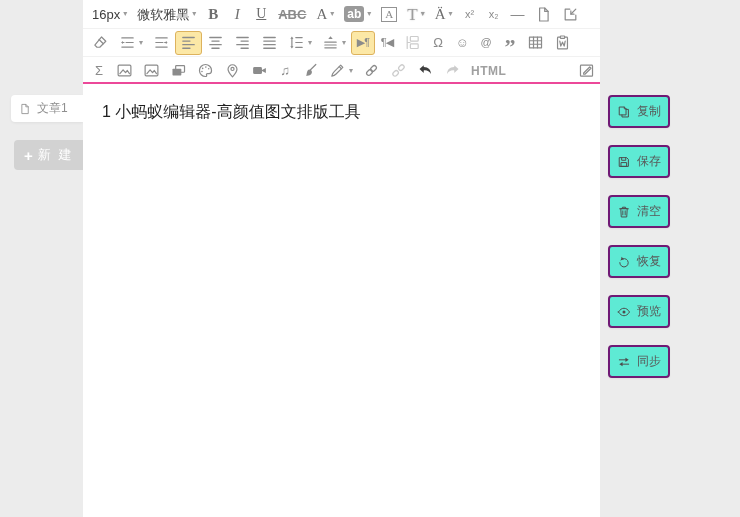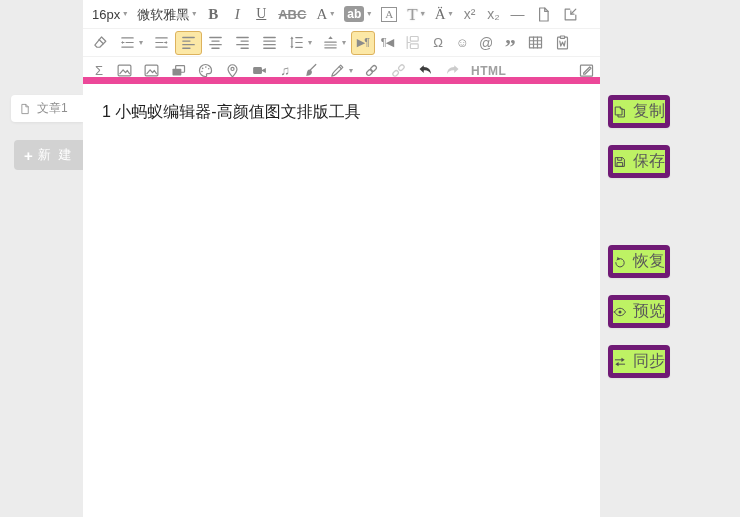--- a/index.html
+++ b/index.html
@@ -1,21 +1,21 @@
 <!DOCTYPE html>
 <html style="--active-bg: #fce8a6; --active-border: #ddb25d; --rail-bg: #ececec; --action-text: #595959; --editor-text: #1f1f1f;"><head>
 <meta charset="utf-8">
 <style>
   html,body{margin:0;padding:0;}
   body{font-family:"Liberation Sans","DejaVu Sans",sans-serif;background:#ececec;}
   .window{position:relative;width:740px;height:517px;overflow:hidden;background:var(--rail-bg,#ececec);}
 
   
   .toolbar{position:absolute;left:83px;top:0;width:548px;height:84px;background:#fff;
-           border-bottom:7px solid #ec4899;box-sizing:border-box;}
+           border-bottom:2px solid #ec4899;box-sizing:border-box;}
   .trow{height:28px;display:flex;align-items:center;padding:0 4px;box-sizing:border-box;gap:0px;overflow:hidden;}
   .trow + .trow{border-top:1px solid #f1f1f1;}
   .tbtn{display:inline-flex;align-items:center;justify-content:center;height:22px;min-width:14px;
         padding:0 4px;color:#8b8b8b;font-size:13px;border:1px solid transparent;border-radius:3px;
         cursor:pointer;flex:0 0 auto;line-height:1;}
   .tbtn.active{background:var(--active-bg,#fce8a6);border-color:var(--active-border,#ddb25d);}
   .tbtn.disabled{color:#cccccc;}
   .tbtn.dark{color:#3d3d3d;}
   .tbtn.push{margin-left:auto;}
   .caret{font-size:8px;color:#9b9b9b;margin-left:3px;}
@@ -23,21 +23,21 @@
   .tico{width:17px;height:17px;display:block;}
 
   .bold-serif{font-family:"Liberation Serif","DejaVu Serif",serif;font-weight:bold;font-size:15px;color:#6e6e6e;}
   .italic-serif{font-family:"Liberation Serif","DejaVu Serif",serif;font-style:italic;font-size:15px;color:#6e6e6e;}
   .underline-serif{font-family:"Liberation Serif","DejaVu Serif",serif;text-decoration:underline;font-size:14px;color:#6e6e6e;}
   .strike-small{font-size:13px;font-weight:bold;text-decoration:line-through;color:#8b8b8b;}
   .serif{font-family:"Liberation Serif","DejaVu Serif",serif;font-size:15px;color:#6e6e6e;}
   .badge .lbl{background:#9a9a9a;color:#fff;font-size:12px;font-weight:bold;padding:2px 3px;border-radius:3px;}
   .boxed .lbl{border:1px solid #939393;font-size:11px;padding:1px 3px;font-family:"Liberation Serif","DejaVu Serif",serif;}
   .serif-big{font-family:"Liberation Serif","DejaVu Serif",serif;font-size:17px;color:#9d9d9d;text-shadow:0 0 2px #cfcfcf;}
-  .small{font-size:14px;}
+  .small{font-size:11px;}
   .pilcrow{font-size:11px;letter-spacing:-1px;}
   .quote .lbl{font-family:"Liberation Serif","DejaVu Serif",serif;font-size:22px;font-weight:bold;transform:translateY(4px);}
   .html-lbl{font-size:12px;font-weight:bold;letter-spacing:.5px;color:#a0a0a0;}
   .dash{font-size:14px;}
 
   
   .rail-left{position:absolute;left:0;top:0;width:83px;height:100%;background:var(--rail-bg,#ececec);}
   .tab{position:absolute;top:95px;left:11px;right:0;height:27px;background:#fff;border-radius:4px 0 0 4px;
        display:flex;align-items:center;gap:6px;padding-left:8px;color:#8f8f8f;font-size:12px;
        box-shadow:0 1px 3px rgba(0,0,0,.06);cursor:pointer;}
@@ -46,23 +46,23 @@
           display:flex;align-items:center;padding-left:10px;color:#fff;font-size:13px;letter-spacing:2px;cursor:pointer;}
   .newbtn .plus{font-size:15px;font-weight:bold;margin-right:5px;letter-spacing:0;}
 
   
   .editor{position:absolute;left:83px;top:84px;width:517px;bottom:0;background:#fff;box-sizing:border-box;
           padding:9px 11px;font-size:16px;color:var(--editor-text,#1f1f1f);cursor:text;}
   .editor p{margin:8px;line-height:1.4;}
 
   
   .rail-right{position:absolute;left:600px;top:0;right:0;height:100%;background:var(--rail-bg,#ececec);}
-  .action{position:absolute;left:8px;width:62px;height:33px;background:#bef264;border:5px solid #701a75;
+  .action{position:absolute;left:8px;width:62px;height:33px;background:#5eead4;border:2px solid #701a75;
           border-radius:4px;box-shadow:0 1px 2px rgba(0,0,0,.05);display:flex;align-items:center;
-          justify-content:center;gap:6px;color:var(--action-text,#595959);font-size:16px;cursor:pointer;box-sizing:border-box;}
+          justify-content:center;gap:6px;color:var(--action-text,#595959);font-size:12px;cursor:pointer;box-sizing:border-box;}
   .action svg{width:14px;height:14px;color:#4d4d4d;}
 </style>
 </head>
 <body>
 
 <svg width="0" height="0" style="position:absolute" aria-hidden="true">
   <symbol id="page-icon" viewBox="0 0 24 24">
       <path d="M6.5 2.8h7.2l4.8 4.8v13.6H6.5z"></path>
       <path d="M13.7 2.8v4.8h4.8"></path>
     </symbol>
@@ -466,20 +466,26 @@
           <use href="#copy-icon"></use>
         </svg>
         <span>复制</span>
       </div>
       <div class="action" style="top: 145px;">
         <svg class="ico ">
           <use href="#save-icon"></use>
         </svg>
         <span>保存</span>
       </div>
+      <div class="action" style="top: 195px;">
+        <svg class="ico ">
+          <use href="#trash-icon"></use>
+        </svg>
+        <span>清空</span>
+      </div>
       <div class="action" style="top: 245px;">
         <svg class="ico ">
           <use href="#restore-icon"></use>
         </svg>
         <span>恢复</span>
       </div>
       <div class="action" style="top: 295px;">
         <svg class="ico ">
           <use href="#eye-icon"></use>
         </svg>

